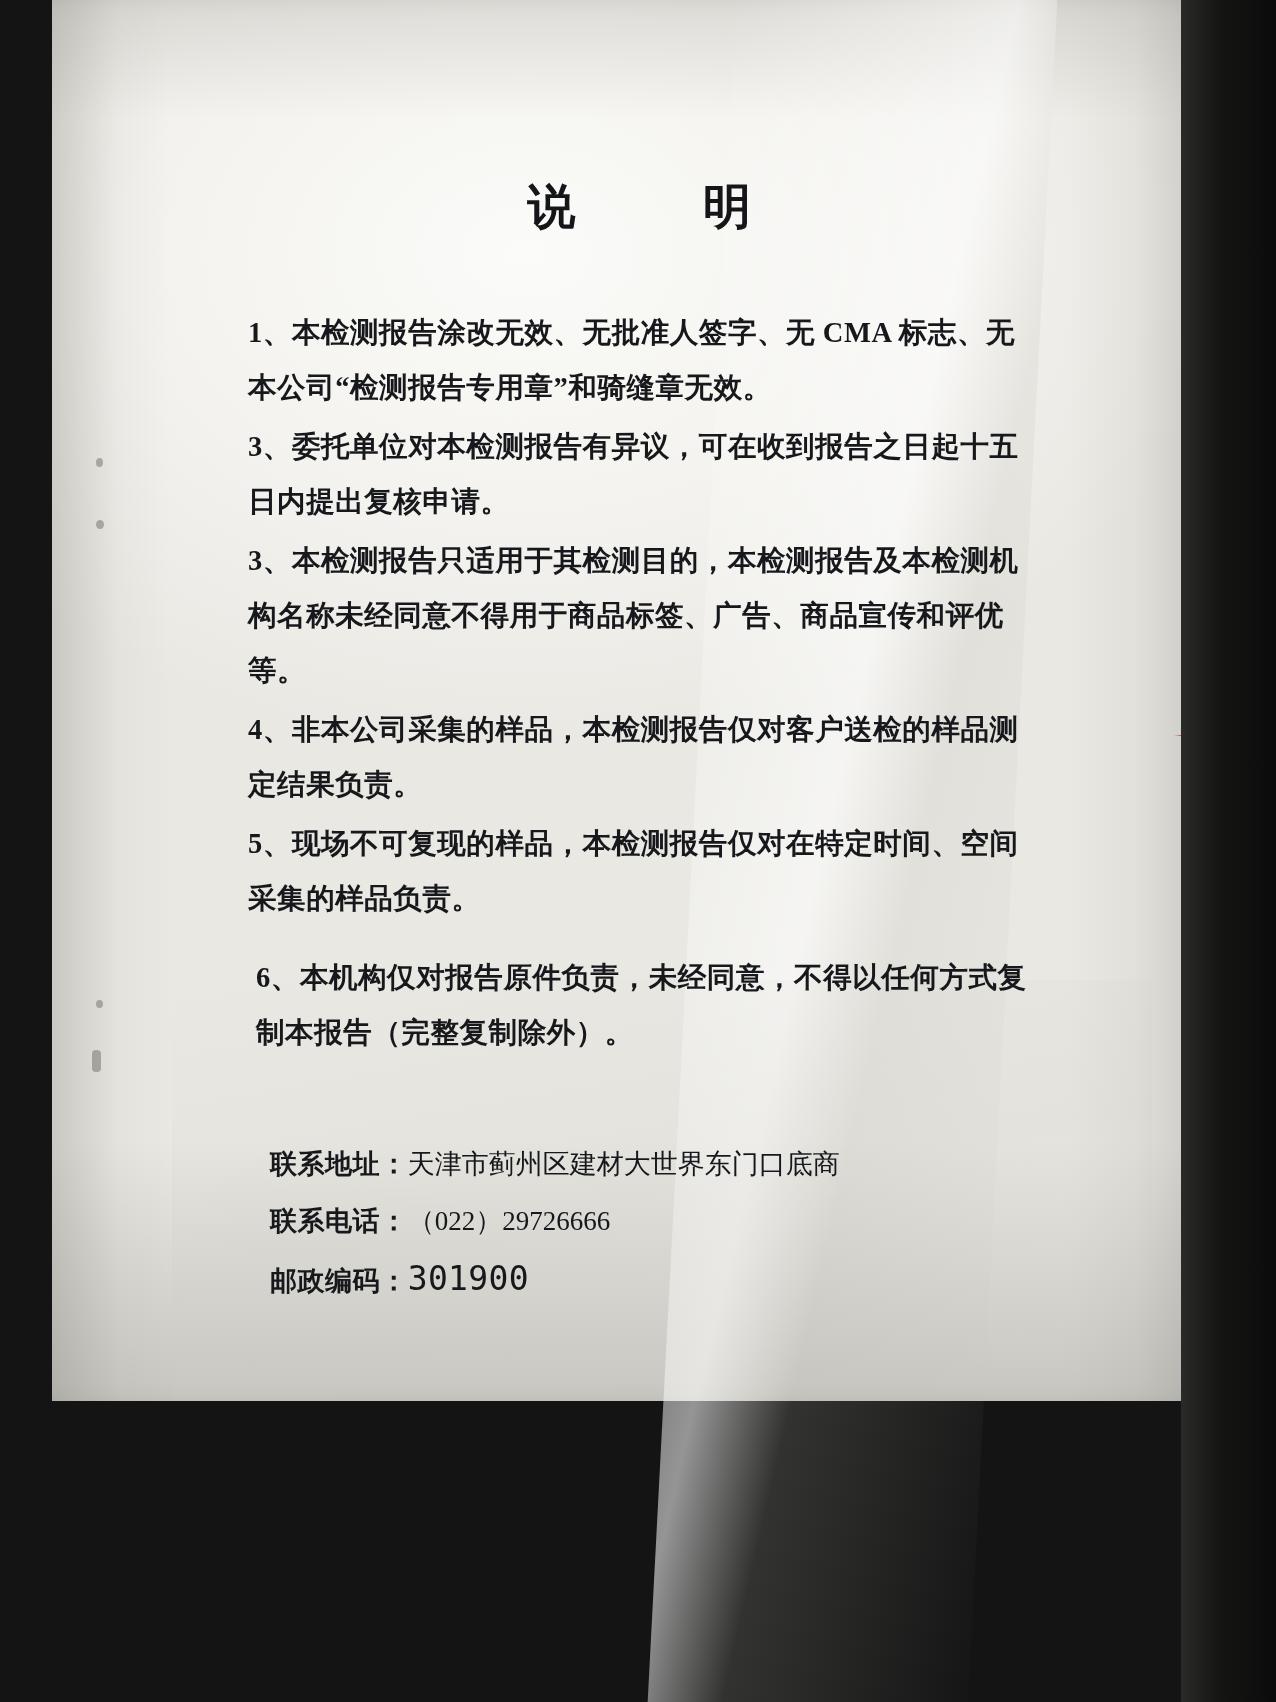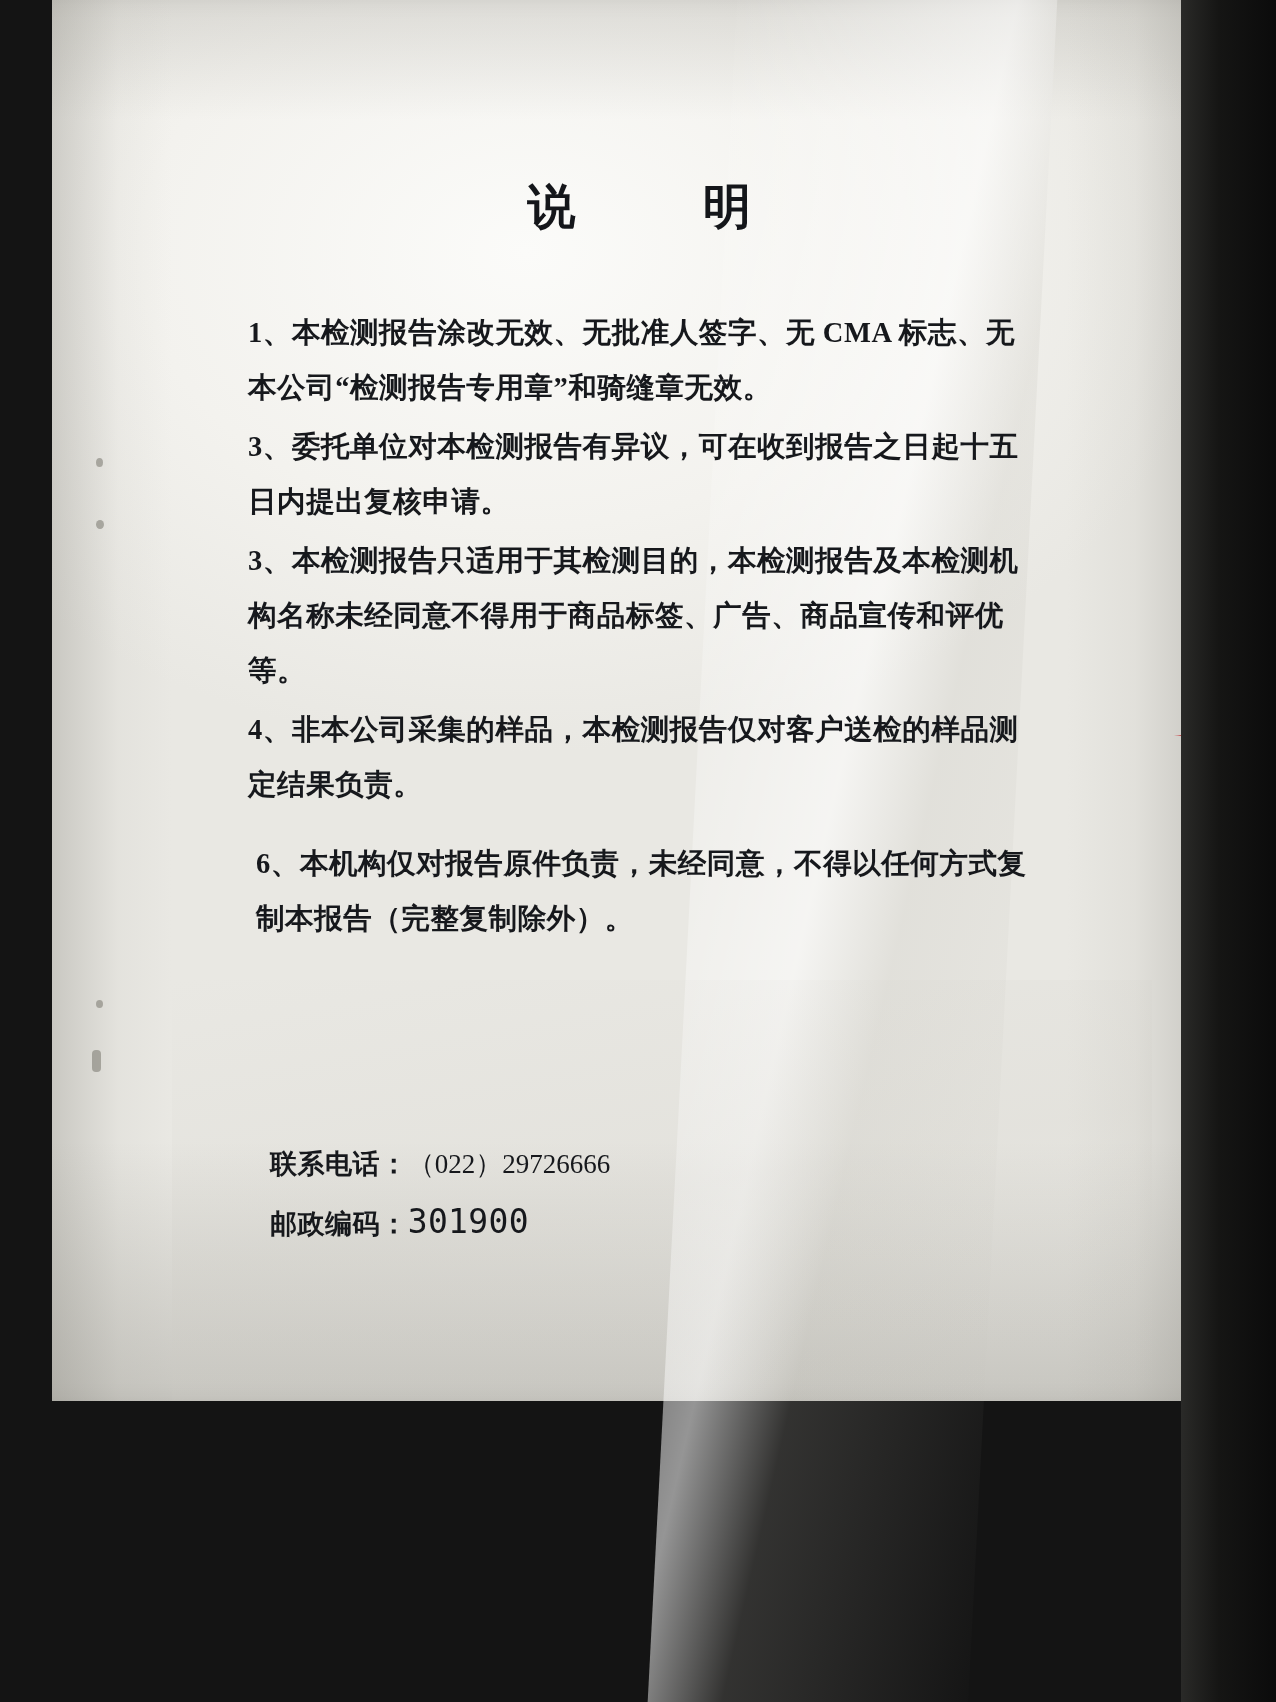--- a/index.html
+++ b/index.html
@@ -167,24 +167,28 @@
     <div class="mark" style="left:44px; top:1000px; width:7px; height:8px;"></div>
     <div class="mark" style="left:40px; top:1050px; width:9px; height:22px; border-radius:4px;"></div>
 
     <div class="doc-title">说　　明</div>
 
     <div class="body-block">
       <p class="clause">1、本检测报告涂改无效、无批准人签字、无 CMA 标志、无本公司“检测报告专用章”和骑缝章无效。</p>
       <p class="clause">3、委托单位对本检测报告有异议，可在收到报告之日起十五日内提出复核申请。</p>
       <p class="clause">3、本检测报告只适用于其检测目的，本检测报告及本检测机构名称未经同意不得用于商品标签、广告、商品宣传和评优等。</p>
       <p class="clause">4、非本公司采集的样品，本检测报告仅对客户送检的样品测定结果负责。</p>
+      <p class="clause">5、现场不可复现的样品，本检测报告仅对在特定时间、空间采集的样品负责。</p>
       <p class="clause clause-6">6、本机构仅对报告原件负责，未经同意，不得以任何方式复制本报告（完整复制除外）。</p>
     </div>
 
     <div class="contact-block">
+      <div class="contact-row">
+        <span class="contact-label">联系地址：</span><span>天津市蓟州区建材大世界东门口底商</span>
+      </div>
       <div class="contact-row">
         <span class="contact-label">联系电话：</span><span>（022）29726666</span>
       </div>
       <div class="contact-row">
         <span class="contact-label">邮政编码：</span><span class="mono">301900</span>
       </div>
     </div>
 
     <div class="seal">
       <div class="seal-ring"></div>

